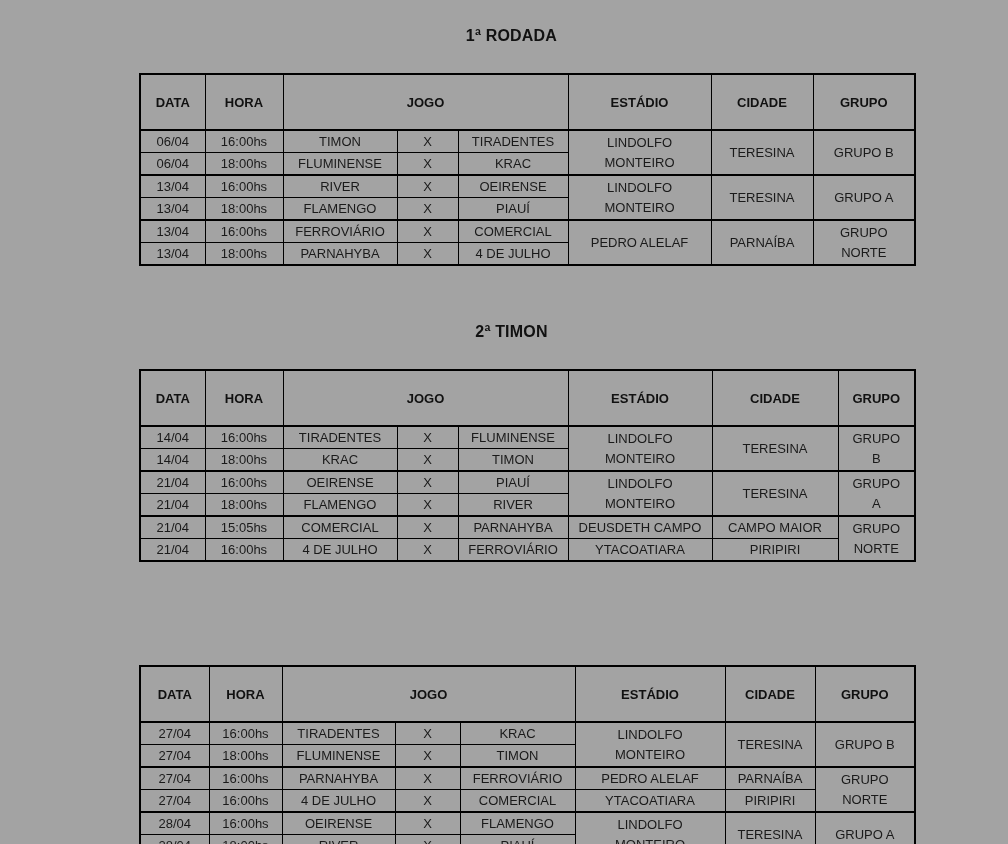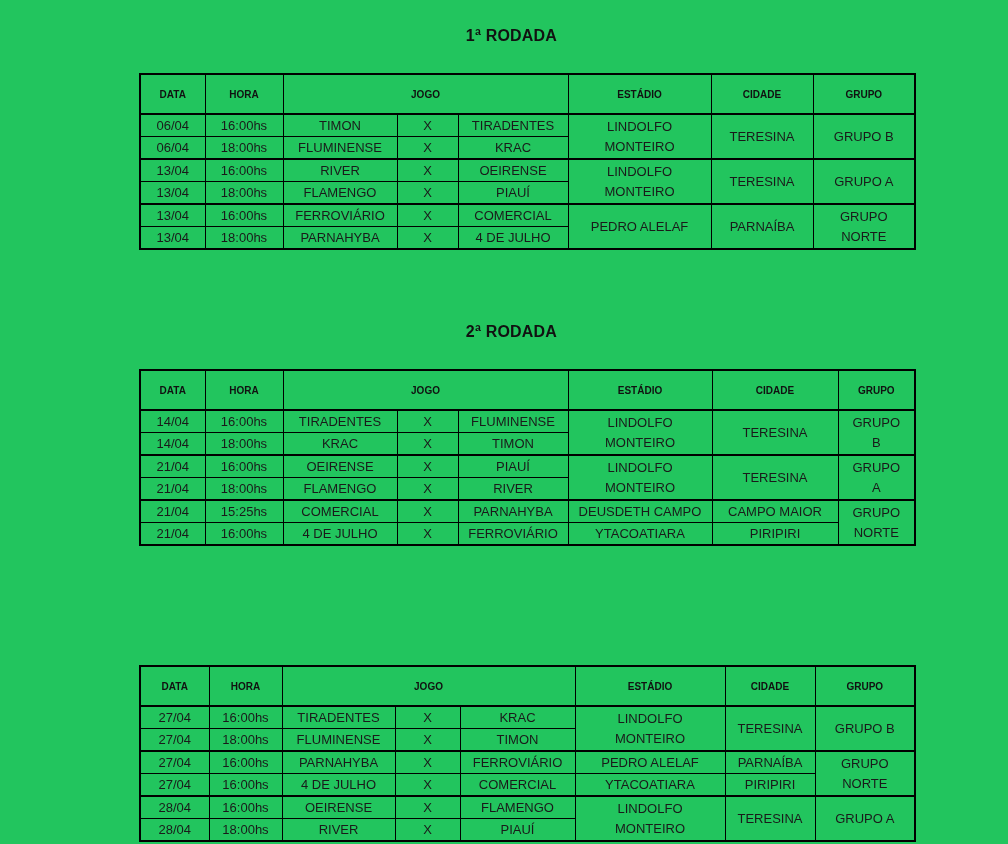--- a/index.html
+++ b/index.html
@@ -4,21 +4,21 @@
 <style>
   html, body { margin: 0; padding: 0; }
   body {
     background: #ffffff;
     font-family: "Liberation Sans", "DejaVu Sans", sans-serif;
   }
   .page {
     position: relative;
     width: 1008px;
     height: 844px;
-    background: #22c55e;
+    background: #a3a3a3;
     overflow: hidden;
   }
   .round-title {
     position: absolute;
     left: 139px;
     width: 745px;
     text-align: center;
     font-weight: bold;
     font-size: 16px;
     color: #111111;
@@ -35,24 +35,24 @@
     border-collapse: collapse;
     table-layout: fixed;
     border: 2px solid #000000;
     color: #1a1a1a;
   }
   .t1 { top: 73px; }
   .t2 { top: 369px; }
   .t3 { top: 665px; }
 
   table.sched th {
-    font-size: 10px;
+    font-size: 13px;
     font-weight: bold;
     height: 22px;
-    padding: 8px 2px;
+    padding: 16px 2px;
     text-align: center;
     vertical-align: middle;
     border: 1px solid #000000;
     border-bottom: 2px solid #000000;
     color: #111111;
     overflow: hidden;
     white-space: nowrap;
   }
   table.sched td {
     font-size: 13px;
@@ -149,21 +149,21 @@
       <tr>
         <td class="gend">13/04</td>
         <td class="gend">18:00hs</td>
         <td class="gend">PARNAHYBA</td>
         <td class="gend">X</td>
         <td class="gend">4 DE JULHO</td>
       </tr>
     </tbody>
   </table>
 
-  <div class="round-title t2-title">2ª RODADA</div>
+  <div class="round-title t2-title">2ª TIMON</div>
   <table class="sched t2">
     <colgroup>
       <col style="width:65px">
         <col style="width:78px">
         <col style="width:114px">
         <col style="width:61px">
       <col style="width:110px">
         <col style="width:144px">
         <col style="width:126px">
         <col style="width:77px">
@@ -212,21 +212,21 @@
       </tr>
       <tr>
         <td class="gend">21/04</td>
         <td class="gend">18:00hs</td>
         <td class="gend">FLAMENGO</td>
         <td class="gend">X</td>
         <td class="gend">RIVER</td>
       </tr>
       <tr>
         <td>21/04</td>
-        <td>15:25hs</td>
+        <td>15:05hs</td>
         <td>COMERCIAL</td>
         <td>X</td>
         <td>PARNAHYBA</td>
         <td>DEUSDETH CAMPO</td>
         <td>CAMPO MAIOR</td>
         <td rowspan="2" class="merged gend">GRUPO
 NORTE</td>
       </tr>
       <tr>
         <td class="gend">21/04</td>

